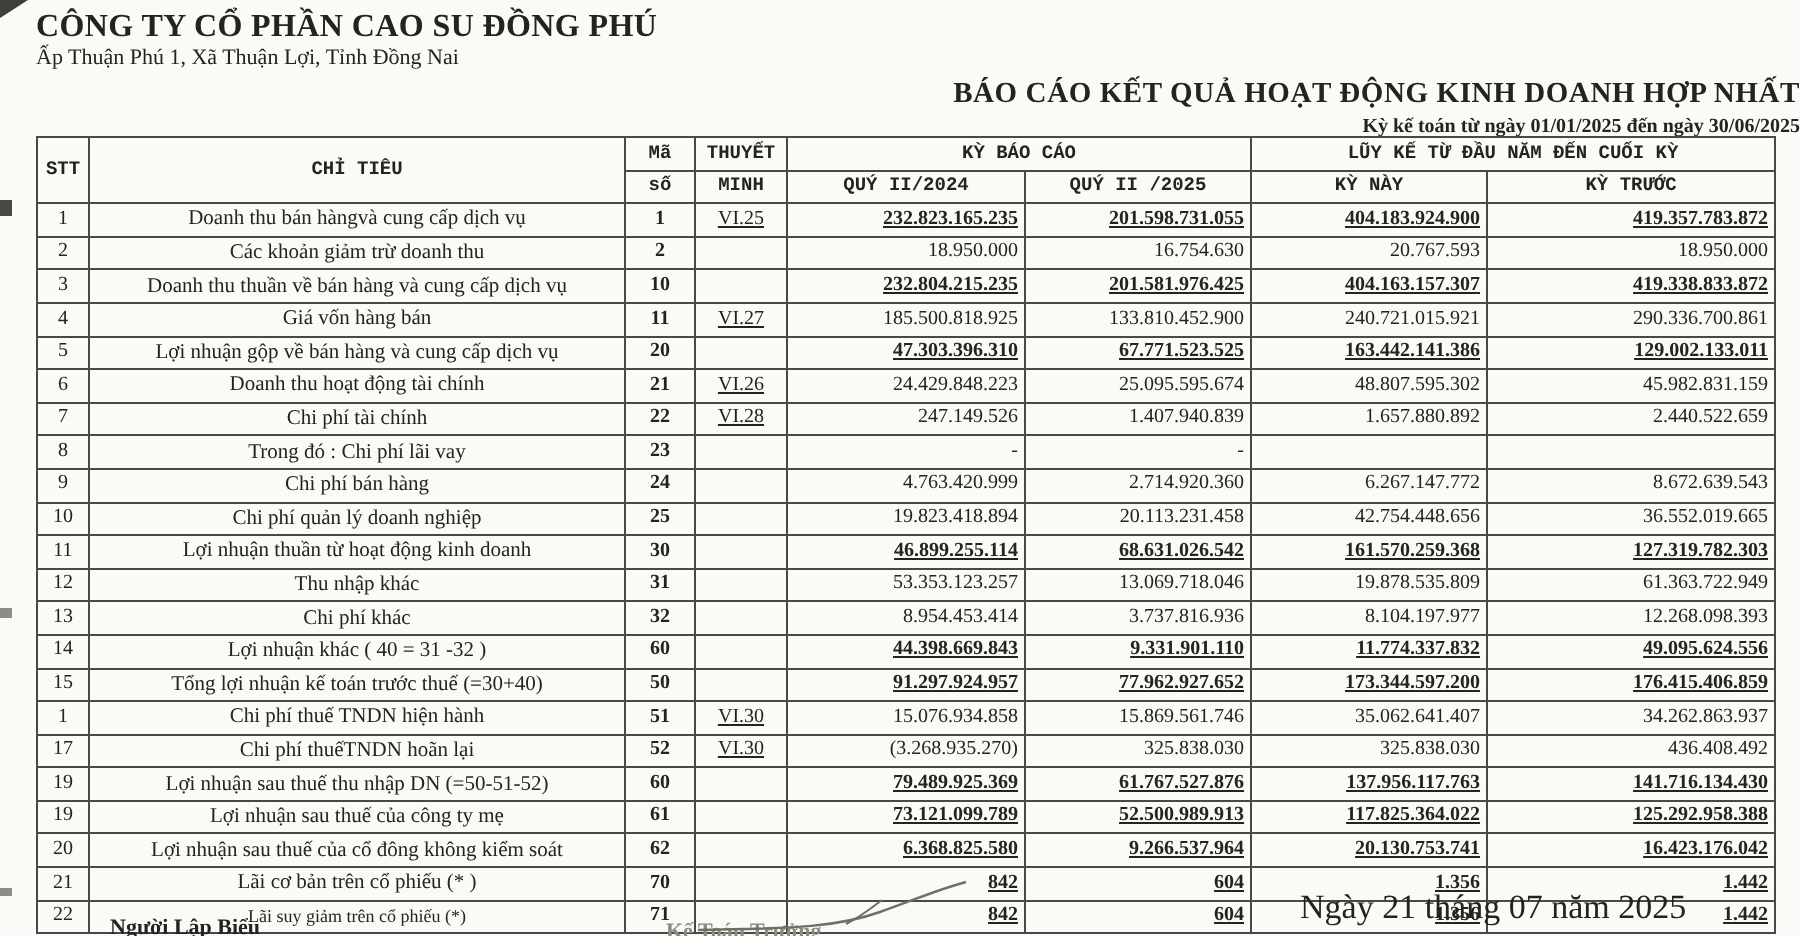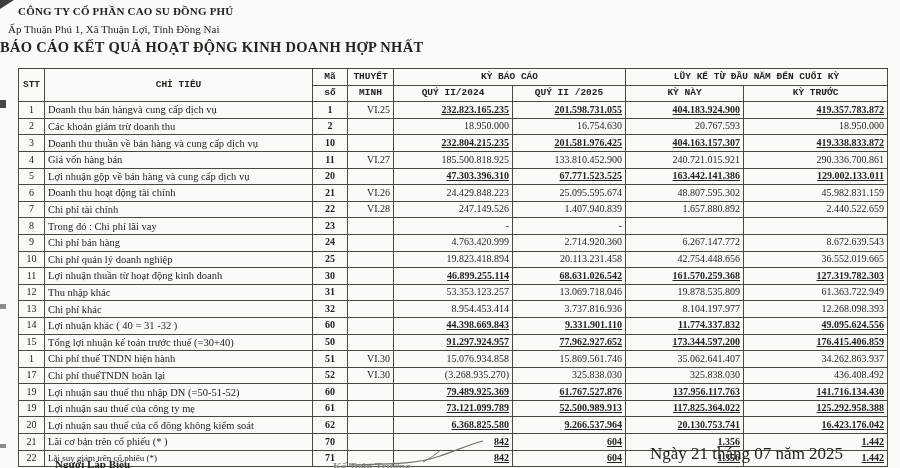--- a/index.html
+++ b/index.html
@@ -7,42 +7,42 @@
     width:900px;height:468px;position:relative;overflow:hidden;
     background:#fbfaf7;
     font-family:"Liberation Serif","DejaVu Serif",serif;
     color:#24231f;
   }
   
   .corner-mark{position:absolute;left:0;top:0;width:0;height:0;
     border-top:9px solid #1c1c1a;border-right:14px solid transparent;opacity:.85;}
   .edge-mark{position:absolute;left:0;width:6px;height:8px;background:#1c1c1a;opacity:.8;}
 
-  .company{position:absolute;left:18px;top:5px;font-size:11px;font-weight:bold;letter-spacing:.2px;}
-  .address{position:absolute;left:8px;top:23px;font-size:11px;}
-  .title-wrap{position:absolute;left:0;right:0;top:39px;text-align:left;}
+  .company{position:absolute;left:18px;top:5px;font-size:16px;font-weight:bold;letter-spacing:.2px;}
+  .address{position:absolute;left:18px;top:23px;font-size:11px;}
+  .title-wrap{position:absolute;left:0;right:0;top:39px;text-align:right;}
   .title{font-size:14.5px;font-weight:bold;letter-spacing:.3px;}
   .subtitle{font-size:10px;font-weight:bold;margin-top:2px;}
 
   table.report{
     position:absolute;left:18px;top:68px;width:869px;
     border-collapse:collapse;table-layout:fixed;
     font-size:10px;
   }
   table.report th,table.report td{
     border:1px solid #4a4843;
     padding:0 3px;overflow:hidden;white-space:nowrap;
     height:15.6px;line-height:1.05;
   }
   table.report{border:1.5px solid #3c3a35;}
   thead th{font-weight:bold;text-align:center;font-size:9.5px;padding:1px 2px;height:15px;font-family:Liberation Mono, monospace;}
   td.c-stt{text-align:center;font-size:10px;}
-  td.c-label{text-align:left;font-size:10.5px;padding-left:4px;}
+  td.c-label{text-align:center;font-size:10.5px;padding-left:4px;}
   td.c-ma{text-align:center;font-weight:bold;font-size:10px;}
-  td.c-tm{text-align:right;font-size:10px;}
+  td.c-tm{text-align:center;font-size:10px;text-decoration:underline;}
   td.c-num{text-align:right;padding-right:8px;font-size:10px;font-variant-numeric:tabular-nums;}
   tr.bold td.c-num{font-weight:bold;text-decoration:underline;}
   tr.small td.c-label{font-size:9px;}
 
   .footer-date{position:absolute;left:650px;top:444px;font-size:17px;}
   .sig-preparer{position:absolute;left:55px;top:458px;font-size:11px;font-weight:bold;}
   .sig-accountant{position:absolute;left:333px;top:460px;font-size:11px;font-weight:bold;color:#8b8a84;}
   .signature-svg{position:absolute;left:345px;top:438px;}
 </style>
 </head>
@@ -51,20 +51,21 @@
 <div class="corner-mark"></div>
 <div class="edge-mark" style="top:100px;"></div>
 <div class="edge-mark" style="top:304px;height:5px;opacity:.5;"></div>
 <div class="edge-mark" style="top:444px;height:4px;opacity:.5;"></div>
 
 <div class="company">CÔNG TY CỔ PHẦN CAO SU ĐỒNG PHÚ</div>
 <div class="address">Ấp Thuận Phú 1, Xã Thuận Lợi, Tỉnh Đồng Nai</div>
 
 <div class="title-wrap">
   <div class="title">BÁO CÁO KẾT QUẢ HOẠT ĐỘNG KINH DOANH HỢP NHẤT</div>
+  <div class="subtitle">Kỳ kế toán từ ngày 01/01/2025 đến ngày 30/06/2025</div>
 </div>
 
 <table class="report">
   <colgroup>
     <col style="width:26px">
       <col style="width:268px">
       <col style="width:35px">
       <col style="width:46px">
     <col style="width:119px">
       <col style="width:113px">

